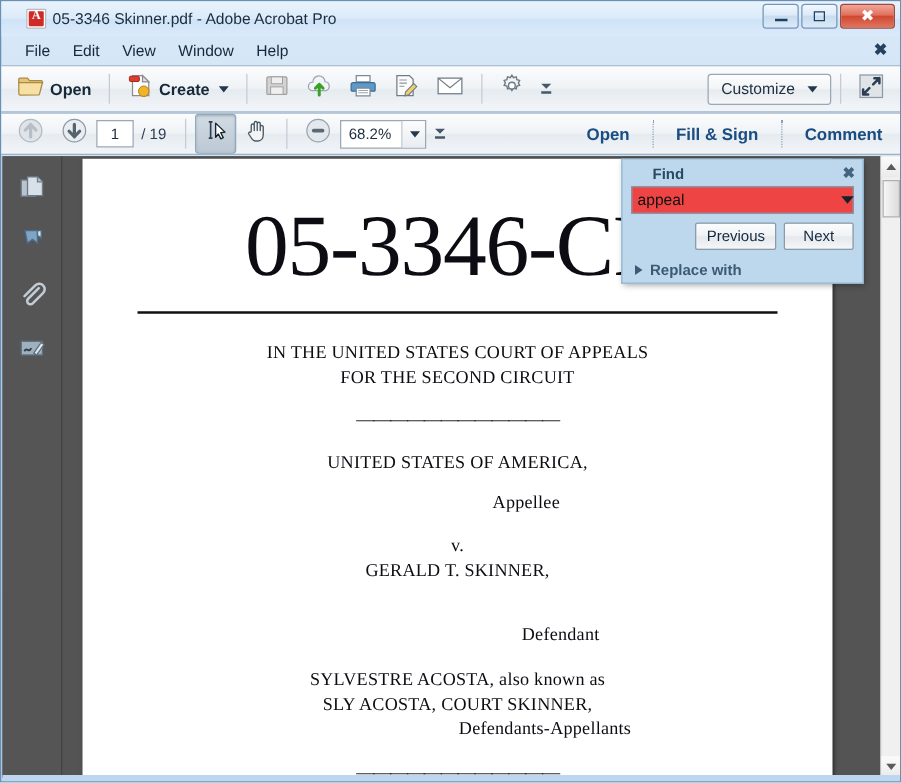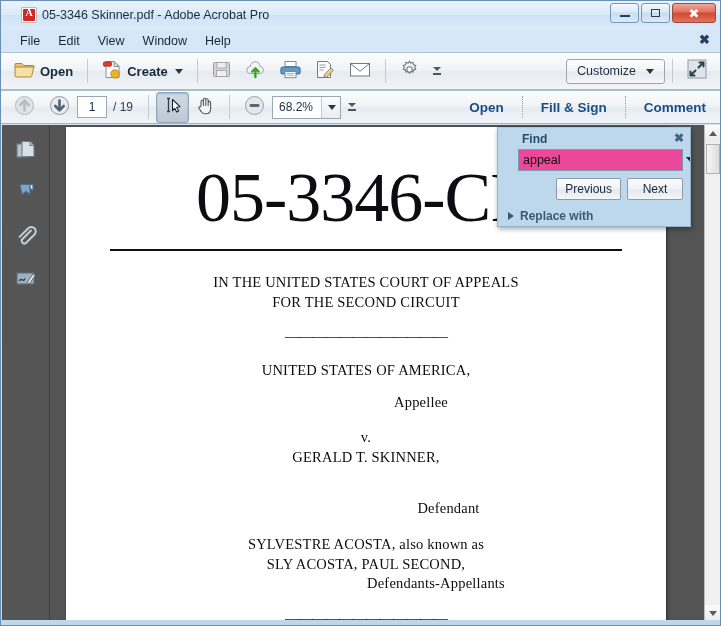--- a/index.html
+++ b/index.html
@@ -366,24 +366,24 @@
   }
   .find-close {
     position: absolute;
     right: 6px; top: 3px;
     font-size: 12px;
     color: #43637e;
     font-weight: bold;
     cursor: pointer;
   }
   .find-input-wrap {
-    margin: 1px 7px 0 20px;
+    margin: 1px 7px 0 7px;
     height: 22px;
     border: 1px solid #7f98ad;
-    background: #ec4899;
+    background: #ef4444;
     display: flex;
     align-items: center;
   }
   .find-input {
     flex: 1;
     border: 0; outline: 0;
     font-size: 12.5px;
     color: #111;
     padding-left: 4px;
     background: transparent;
@@ -696,21 +696,21 @@
           <div class="dline">UNITED STATES OF AMERICA,</div>
           <div class="spacer-sm"></div>
           <div class="dline right-ind">Appellee</div>
           <div class="spacer-md"></div>
           <div class="dline">v.</div>
           <div class="dline">GERALD T. SKINNER,</div>
           <div class="spacer-sm"></div>
           <div class="dline right-ind2">Defendant</div>
           <div class="spacer-md"></div>
           <div class="dline">SYLVESTRE ACOSTA, also known as</div>
-          <div class="dline">SLY ACOSTA, PAUL SECOND,</div>
+          <div class="dline">SLY ACOSTA, COURT SKINNER,</div>
           <div class="dline right-ind3">Defendants-Appellants</div>
           <div class="spacer-md"></div>
           <div class="dashrule">————————————</div>
           <div class="spacer-md"></div>
 
         </div>
       </div>
     </div>
 
     <div class="vscroll">

